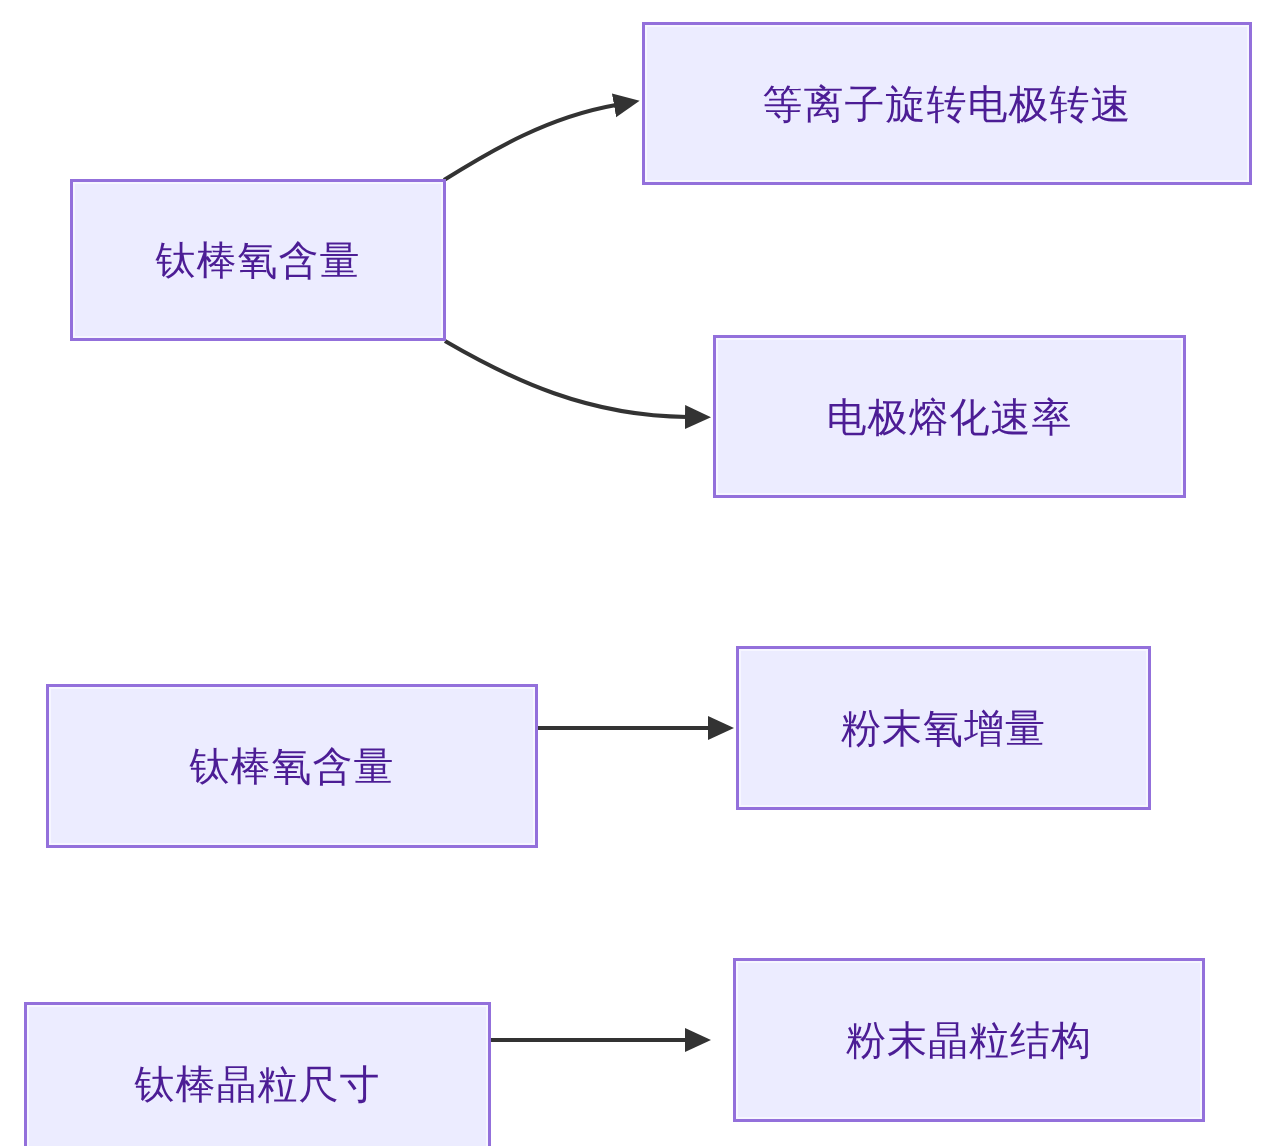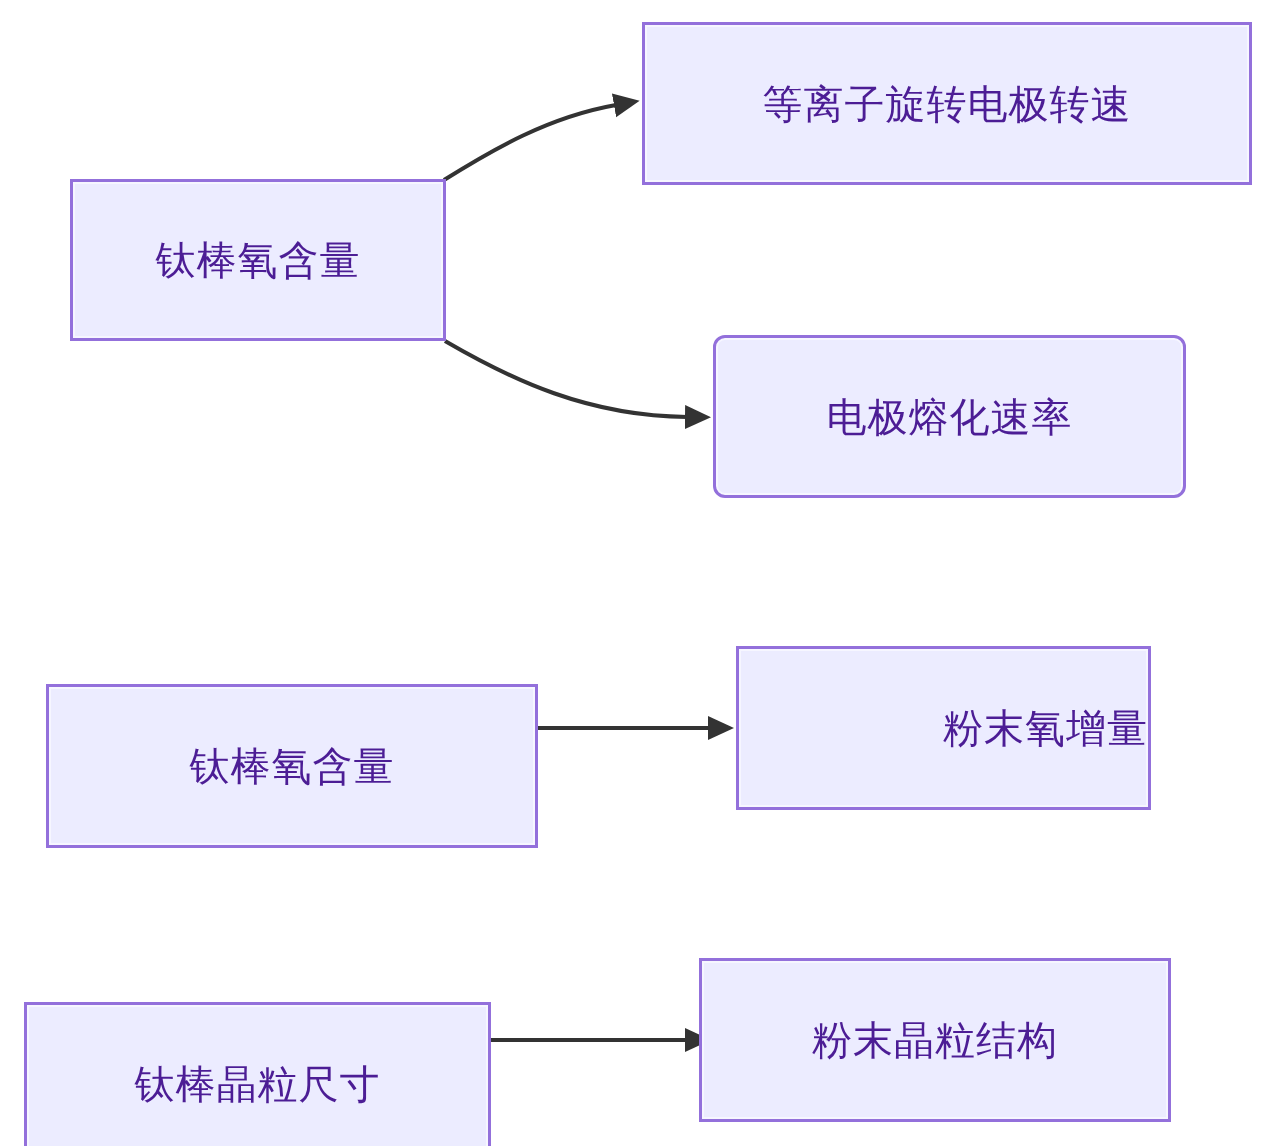--- a/index.html
+++ b/index.html
@@ -34,25 +34,25 @@
     justify-content: center;
     text-align: center;
     color: #4c1d95;
     font-size: 40px;
     line-height: 1.2;
     letter-spacing: 1px;
   }
   
   .node-rod-diameter      { left: 70px;  top: 179px; width: 376px; height: 162px; }
   .node-electrode-speed   { left: 642px; top: 22px;  width: 610px; height: 163px; }
-  .node-melt-rate         { left: 713px; top: 335px; width: 473px; height: 163px; border-radius: 12px; }
+  .node-melt-rate         { left: 713px; top: 335px; width: 473px; height: 163px; }
   .node-rod-oxygen        { left: 46px;  top: 684px; width: 492px; height: 164px; }
-  .node-powder-oxygen     { left: 736px; top: 646px; width: 415px; height: 164px; justify-content: flex-end; }
+  .node-powder-oxygen     { left: 736px; top: 646px; width: 415px; height: 164px; }
   .node-rod-grain-size    { left: 24px;  top: 958px; width: 467px; height: 164px; margin-top: 44px; }
-  .node-powder-grain      { left: 699px; top: 958px; width: 472px; height: 164px; }
+  .node-powder-grain      { left: 733px; top: 958px; width: 472px; height: 164px; }
   .edge {
     fill: none;
     stroke: #333333;
     stroke-width: 4px;
   }
 </style>
 </head>
 <body>
 
 <div class="canvas">

